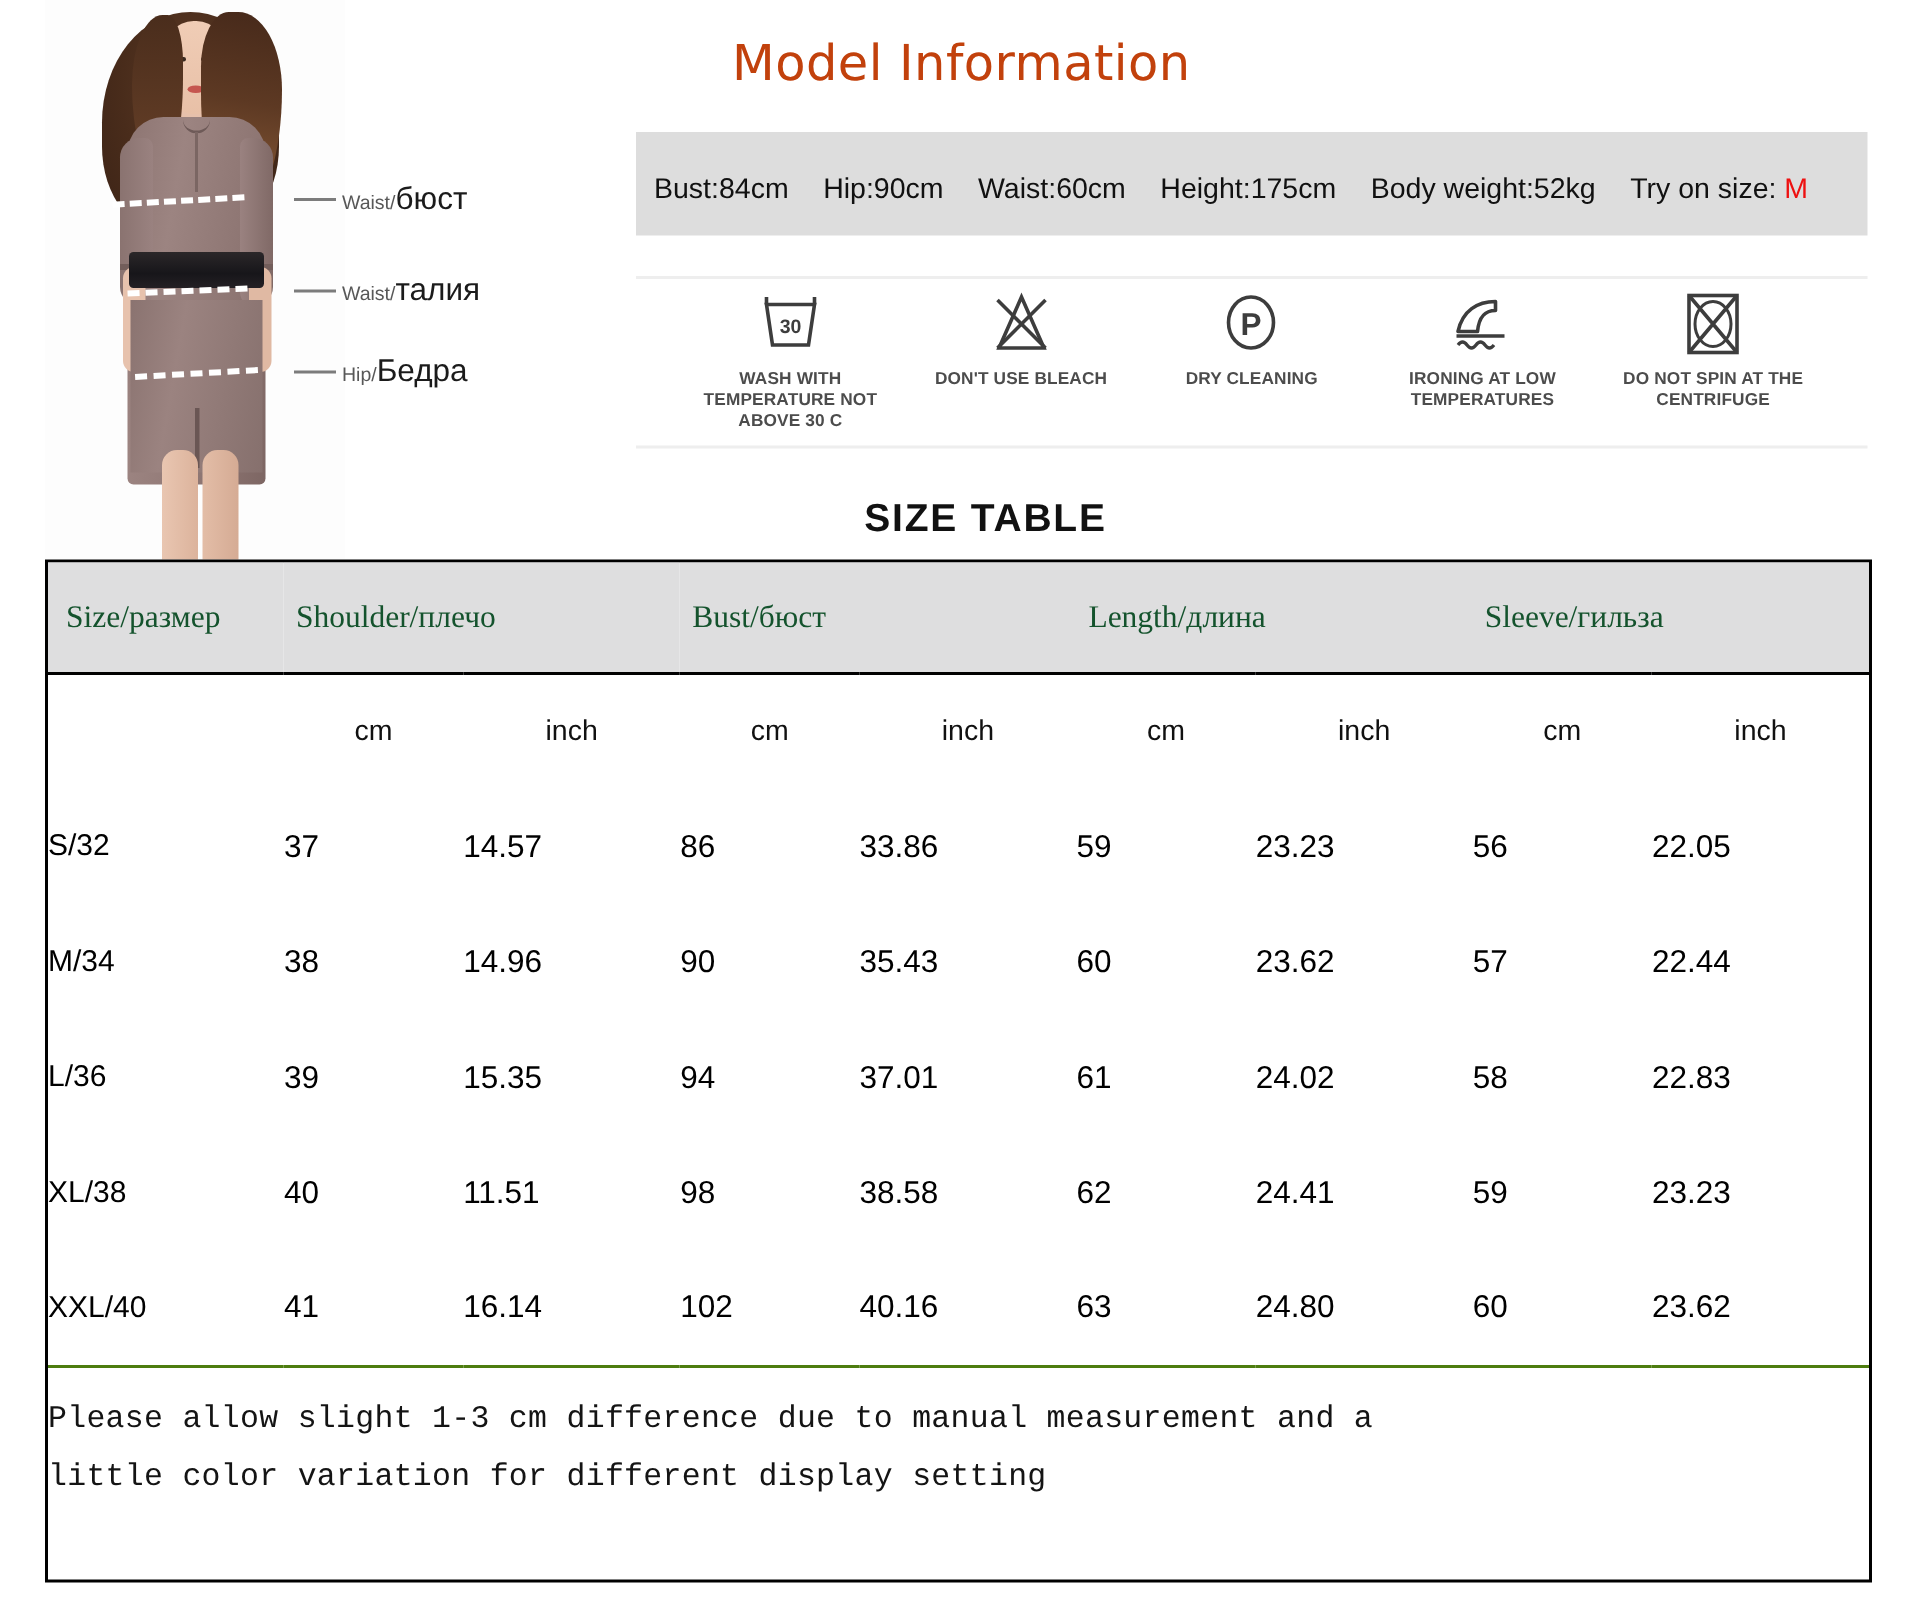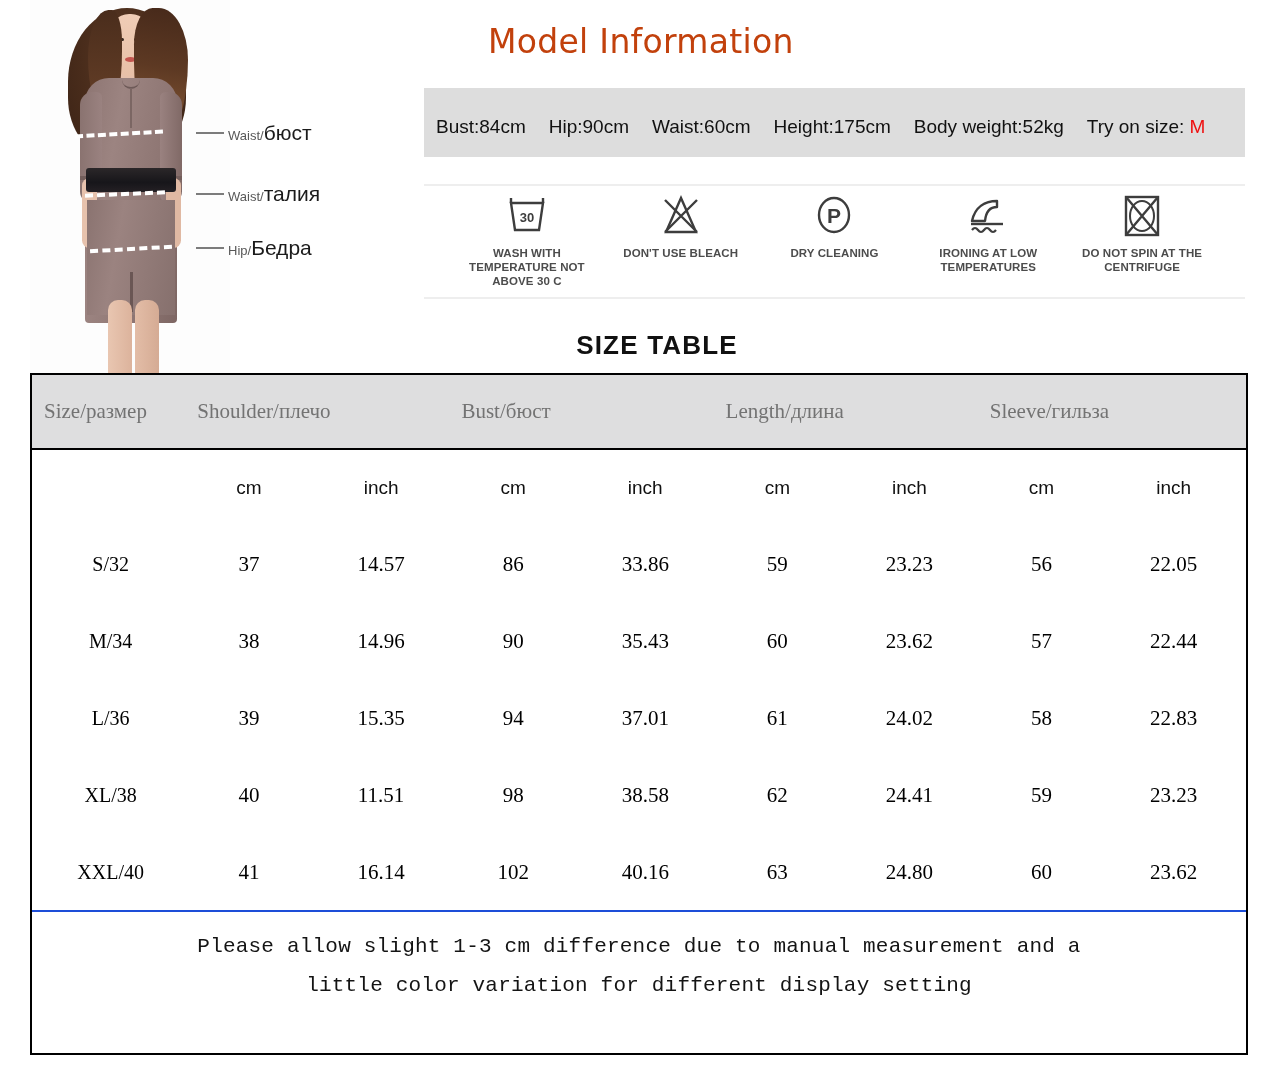--- a/index.html
+++ b/index.html
@@ -189,41 +189,41 @@
   .size-table {
     position:absolute; left:30px; top:373px; width:1218px; height:682px;
     border:2px solid #000000; background:#ffffff;
   }
   table.st { width:100%; border-collapse:collapse; table-layout:fixed; }
   table.st th, table.st td { padding:0; }
   .st thead tr.hdr { height:74px; background:#dededf; }
   .st thead tr.hdr th {
     border-bottom:2px solid #000000;
     font-family:"Liberation Serif", serif;
-    font-weight:400; font-size:21px; color:#737373;
+    font-weight:400; font-size:21px; color:#14532d;
     text-align:left; vertical-align:middle;
   }
   .st thead tr.hdr th.c-size { padding-left:12px; }
   .st thead tr.hdr th.grp { padding-left:8px; }
 
   .st tbody tr.units { height:77px; }
   .st tbody tr.units td {
     font-size:19px; color:#111111; text-align:center; vertical-align:middle;
     font-family:"Liberation Sans", sans-serif;
   }
   .st tbody tr.drow { height:77px; }
   .st tbody tr.drow td {
-    font-size:21px; color:#000000; text-align:center; vertical-align:middle;
-    font-family:Liberation Serif, serif;
+    font-size:21px; color:#000000; text-align:left; vertical-align:middle;
+    font-family:Liberation Sans, sans-serif;
   }
   .st tbody tr.drow td.sizecell { font-size:20px; }
 
   .note-row td {
-    border-top:2px solid #1d4ed8;
-    height:110px; vertical-align:middle; text-align:center;
+    border-top:2px solid #4d7c0f;
+    height:110px; vertical-align:middle; 
   }
   .note-txt {
     font-family:"Liberation Mono", monospace;
     font-size:21px; color:#141414; line-height:1.85; letter-spacing:0.2px;
   }
 </style>
 </head>
 <body>
 
 <div id="root">

